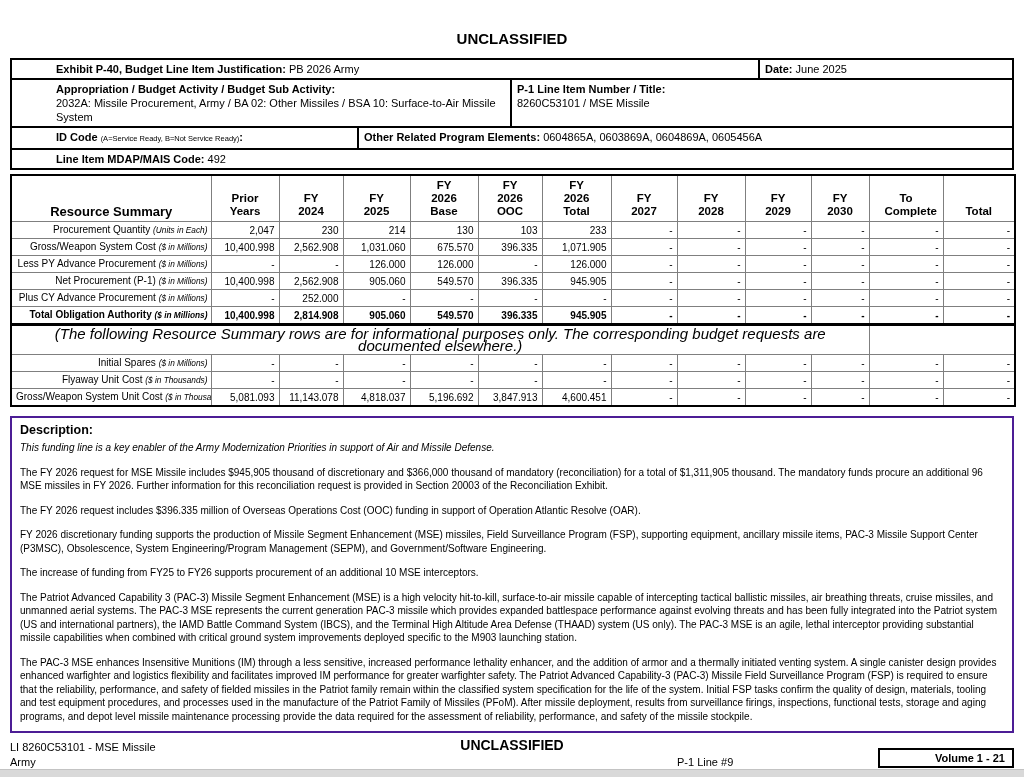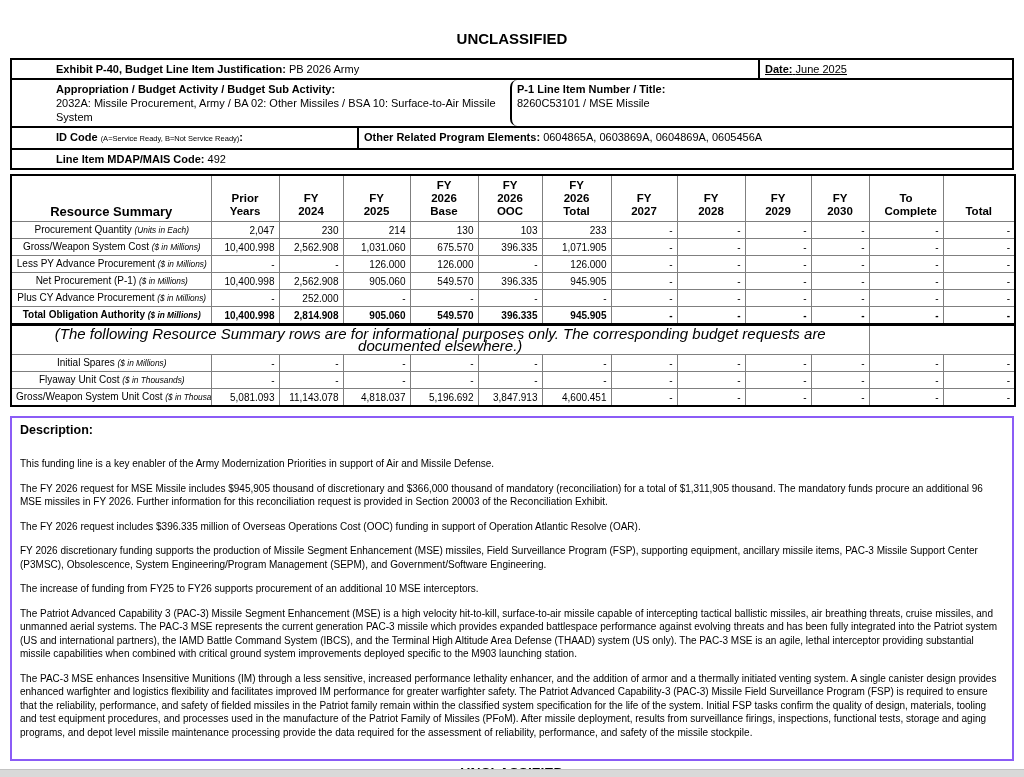--- a/index.html
+++ b/index.html
@@ -11,50 +11,50 @@
   
   .top-class { margin-top: 30px; text-align: center; font-weight: bold; font-size: 15px; }
 
   
   .hbox { margin-top: 11px; border: 2px solid #000; }
   .hrow { display: flex; border-top: 2px solid #000; }
   .hrow:first-child { border-top: none; }
   .hcell { padding: 2px 5px; font-size: 11px; line-height: 14px; border-left: 2px solid #000; }
   .hcell:first-child { border-left: none; padding-left: 44px; }
   .exhibit-cell { flex: 1; }
-  .date-cell { width: 254px; text-decoration: underline; }
+  .date-cell { width: 254px; }
   .appn-cell { width: 498px; }
-  .p1-cell { flex: 1; border-radius: 7px; }
+  .p1-cell { flex: 1; }
   .id-cell { width: 345px; }
   .pe-cell { width: 343px; }
   .ope-cell { flex: 1; }
   .mdap-cell { width: 100%; }
   .tiny { font-size: 7.5px; }
 
   
   table.rs { margin-top: 4px; width: 1004px; border-collapse: collapse; table-layout: fixed; border: 2px solid #000; }
   table.rs th, table.rs td { border: 1px solid #7f7f7f; }
   table.rs th { font-size: 11.5px; font-weight: bold; text-align: center; vertical-align: bottom; padding: 3px 15px; line-height: 13px; }
   table.rs th.rs-head { font-size: 13px; }
-  td.lbl { font-size: 10px; text-align: center; padding: 1px 3px 1px 4px; line-height: 13px; white-space: nowrap; overflow: hidden; }
+  td.lbl { font-size: 10px; text-align: right; padding: 1px 3px 1px 4px; line-height: 13px; white-space: nowrap; overflow: hidden; }
   td.lbl .unit { font-size: 8.3px; font-style: italic; }
   td.num { font-size: 10px; text-align: right; padding: 1px 4px; line-height: 13px; }
   tr.total-row td { font-weight: bold; border-bottom: 3px solid #000; }
   td.note-cell { font-size: 15px; font-style: italic; text-align: center; padding: 2px; line-height: 12px; }
   col.c0 { width: 200px; } col.c1 { width: 68px; } col.c2 { width: 64px; }
   col.c3 { width: 67px; } col.c4 { width: 68px; } col.c5 { width: 64px; }
   col.c6 { width: 69px; } col.c7 { width: 66px; } col.c8 { width: 68px; }
   col.c9 { width: 66px; } col.c10 { width: 58px; } col.c11 { width: 74px; }
   col.c12 { width: 72px; }
 
   
-  .desc { margin-top: 9px; border: 2px solid #8b5cf6; padding: 5px 8px 20px 8px; }
+  .desc { margin-top: 9px; border: 2px solid #4c1d95; padding: 5px 8px 8px 8px; }
   .desc-title { font-size: 12.5px; font-weight: bold; line-height: 15px; }
   .desc p { font-size: 10px; line-height: 13.5px; margin-top: 11px; }
-  .desc p:first-child { margin-top: 19px; }
+  .desc p:first-child { margin-top: 3px; font-style: italic; }
 
   
   .footer { position: relative; height: 42px; margin-top: 4px; }
   .f-left { position: absolute; left: 0; top: 3px; font-size: 11px; line-height: 15px; }
   .f-center { position: absolute; left: 0; right: 0; top: 0; text-align: center; }
   .f-class { font-size: 14px; font-weight: bold; line-height: 17px; }
   .f-page { font-size: 11px; line-height: 16px; }
   .f-p1 { position: absolute; left: 667px; top: 19px; font-size: 11px; }
   .f-vol { position: absolute; right: 0; top: 11px; width: 136px; border: 2px solid #000; font-size: 11px; font-weight: bold; text-align: right; padding: 2px 7px 2px 4px; }
 

